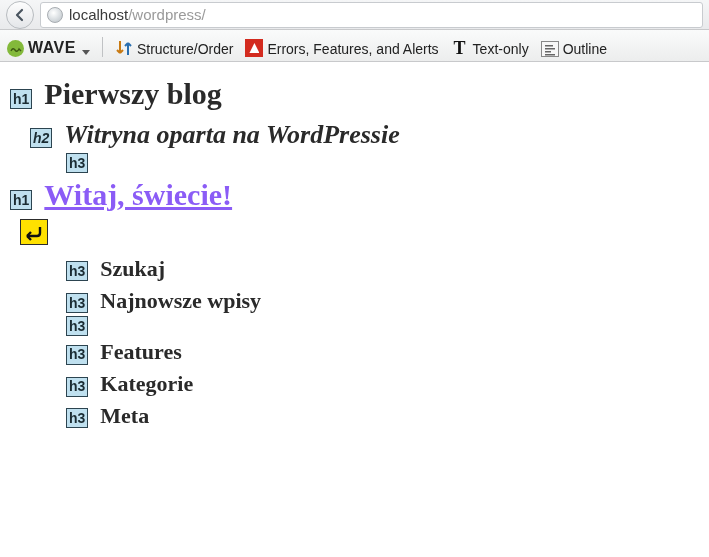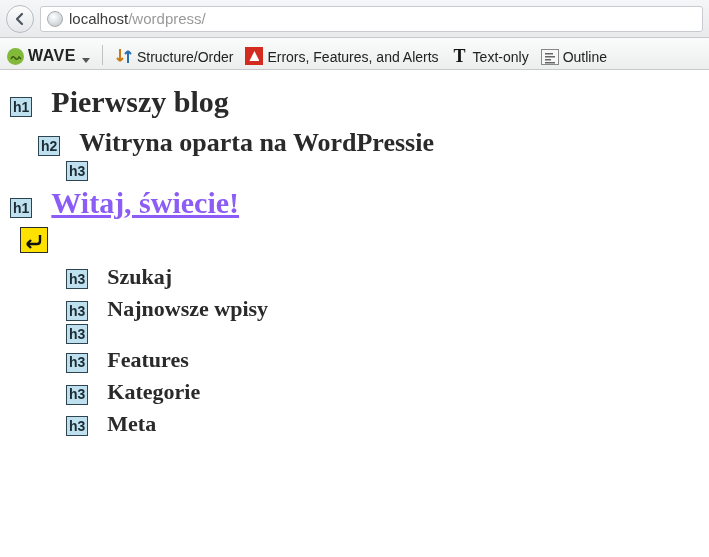--- a/index.html
+++ b/index.html
@@ -9,21 +9,21 @@
     font-family: Arial, sans-serif;
     background: #fff;
     width: 709px;
   }
   
   .addr-bar {
     display: flex;
     align-items: center;
     background: linear-gradient(#f5f6f7, #e9eaec);
     border-bottom: 1px solid #c8c9cb;
-    height: 38px;
+    height: 30px;
     padding: 0 6px;
     gap: 6px;
   }
   .back-btn {
     width: 28px; height: 28px;
     border-radius: 50%;
     background: linear-gradient(#fdfdfd,#e4e6e9);
     border: 1px solid #b8bcc0;
     display: flex; align-items: center; justify-content: center;
     color: #4a5560; font-size: 18px; font-weight: bold;
@@ -113,38 +113,38 @@
 
   
   .content {
     padding: 10px 10px;
     font-family: Georgia, "Times New Roman", serif;
     color: #2a2a2a;
   }
   .row {
     display: flex;
     align-items: baseline;
-    gap: 19px;
+    gap: 12px;
     line-height: 1.45;
   }
   .hbadge {
     display: inline-flex;
     align-items: center;
     justify-content: center;
     background: #bfe0ef;
     border: 1.5px solid #2c4450;
     height: 20px;
     padding: 0 2px;
     font-family: Arial, sans-serif;
     font-weight: bold;
     font-size: 14px;
     color: #1a2b32;
   }
   .lvl1 { font-size: 30px; font-weight: bold; margin-left: 0; }
-  .lvl2 { font-size: 26px; font-weight: bold; margin-left: 28px; }
+  .lvl2 { font-size: 26px; font-weight: bold; margin-left: 20px; font-style: italic; }
   .lvl3 { font-size: 22px; font-weight: bold; margin-left: 56px; }
   .link { color: #8b5cf6; text-decoration: underline; cursor: pointer; }
   .redirect-badge {
     width: 28px; height: 26px;
     background: #ffe100;
     border: 1.5px solid #2c2c2c;
     margin: 2px 0 8px 10px;
     display: flex; align-items: center; justify-content: center;
   }
   .redirect-badge svg { width: 20px; height: 18px; }

